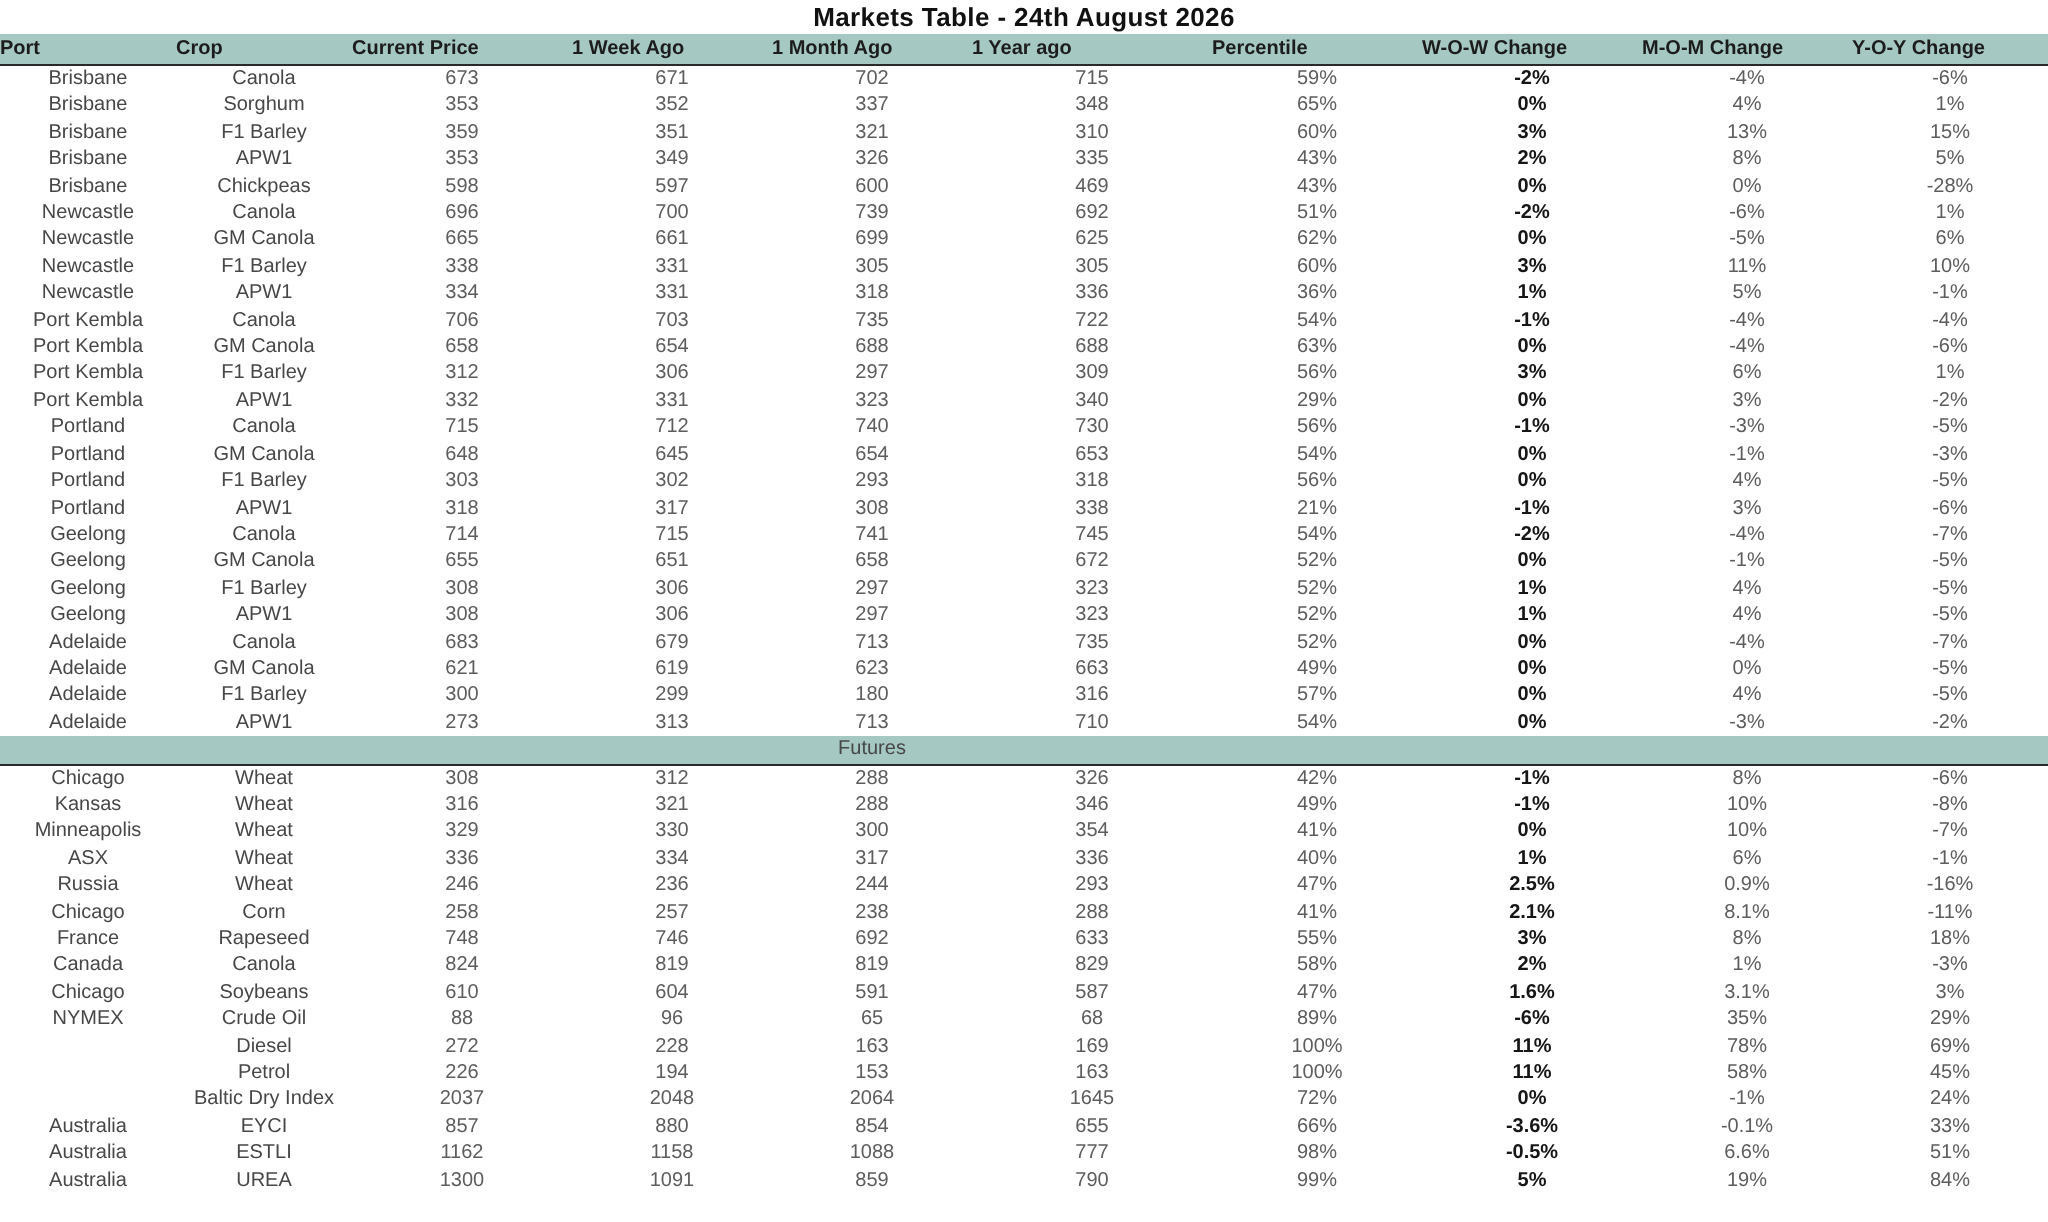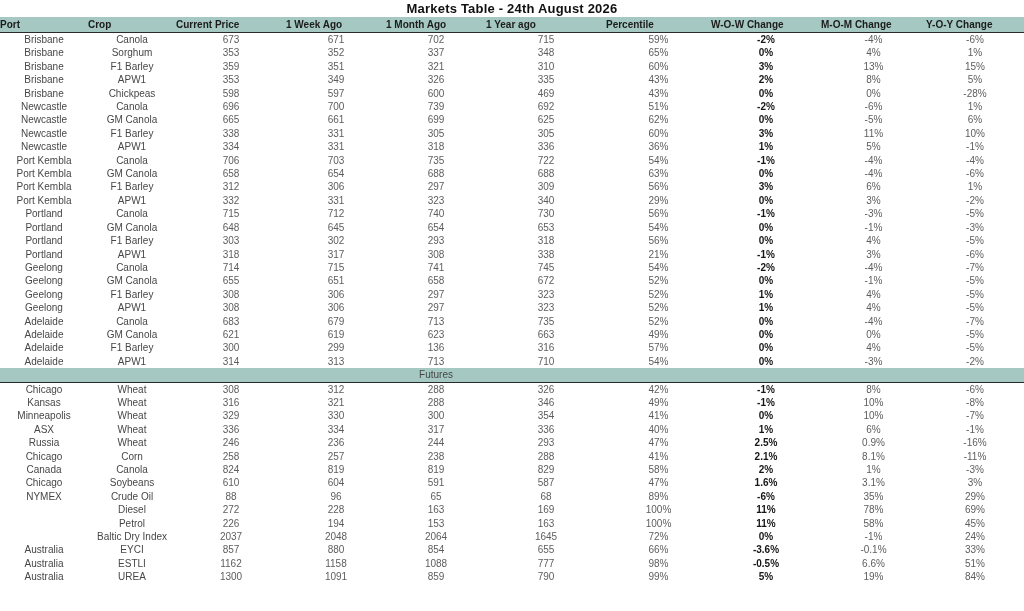--- a/index.html
+++ b/index.html
@@ -344,31 +344,31 @@
           <td>49%</td>
           <td class="wow">0%</td>
           <td>0%</td>
           <td>-5%</td>
         </tr>
         <tr>
           <td class="label-col">Adelaide</td>
           <td class="label-col">F1 Barley</td>
           <td>300</td>
           <td>299</td>
-          <td>136</td>
+          <td>180</td>
           <td>316</td>
           <td>57%</td>
           <td class="wow">0%</td>
           <td>4%</td>
           <td>-5%</td>
         </tr>
         <tr>
           <td class="label-col">Adelaide</td>
           <td class="label-col">APW1</td>
-          <td>314</td>
+          <td>273</td>
           <td>313</td>
           <td>713</td>
           <td>710</td>
           <td>54%</td>
           <td class="wow">0%</td>
           <td>-3%</td>
           <td>-2%</td>
         </tr>
         <tr class="divider">
           <td></td>
@@ -448,20 +448,32 @@
           <td>258</td>
           <td>257</td>
           <td>238</td>
           <td>288</td>
           <td>41%</td>
           <td class="wow">2.1%</td>
           <td>8.1%</td>
           <td>-11%</td>
         </tr>
         <tr>
+          <td class="label-col">France</td>
+          <td class="label-col">Rapeseed</td>
+          <td>748</td>
+          <td>746</td>
+          <td>692</td>
+          <td>633</td>
+          <td>55%</td>
+          <td class="wow">3%</td>
+          <td>8%</td>
+          <td>18%</td>
+        </tr>
+        <tr>
           <td class="label-col">Canada</td>
           <td class="label-col">Canola</td>
           <td>824</td>
           <td>819</td>
           <td>819</td>
           <td>829</td>
           <td>58%</td>
           <td class="wow">2%</td>
           <td>1%</td>
           <td>-3%</td>

